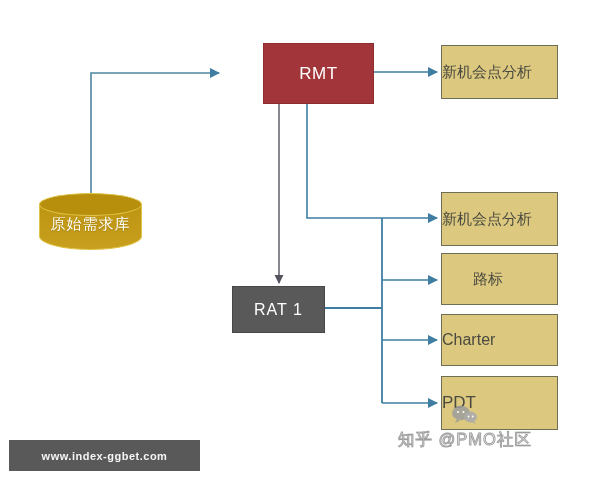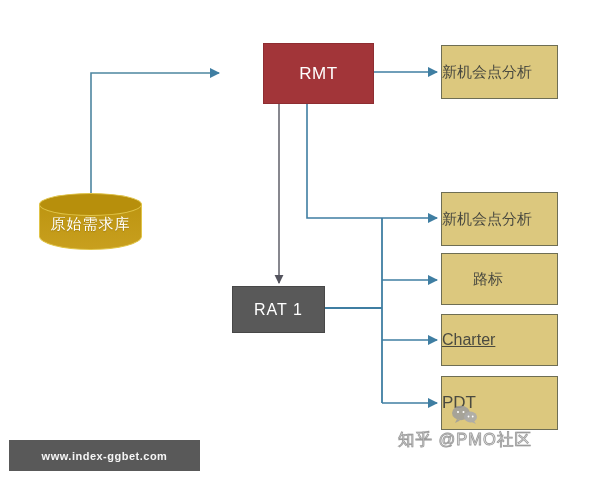--- a/index.html
+++ b/index.html
@@ -65,21 +65,21 @@
     background: #DCC87E;
     border: 1px solid #6E6E54;
     box-sizing: border-box;
     color: #4A4A40;
     display: flex; align-items: center; 
     font-size: 15px;
   }
   #box-opportunity { top: 45px; }
   #box-pool        { top: 192px; }
   #box-roadmap     { top: 253px; height: 52px; padding-left: 31px; }
-  #box-charter     { top: 314px; height: 52px; font-size: 16px; text-decoration: underline; }
+  #box-charter     { top: 314px; height: 52px; font-size: 16px; }
   #box-pdt         { top: 376px; font-size: 17px; }
 
   
   #source-cylinder {
     position: absolute;
     left: 39px; top: 193px; width: 116px; height: 58px;
   }
   .cyl-body {
     position: absolute;
     left: 0; top: 11px; width: 103px; height: 46px;

